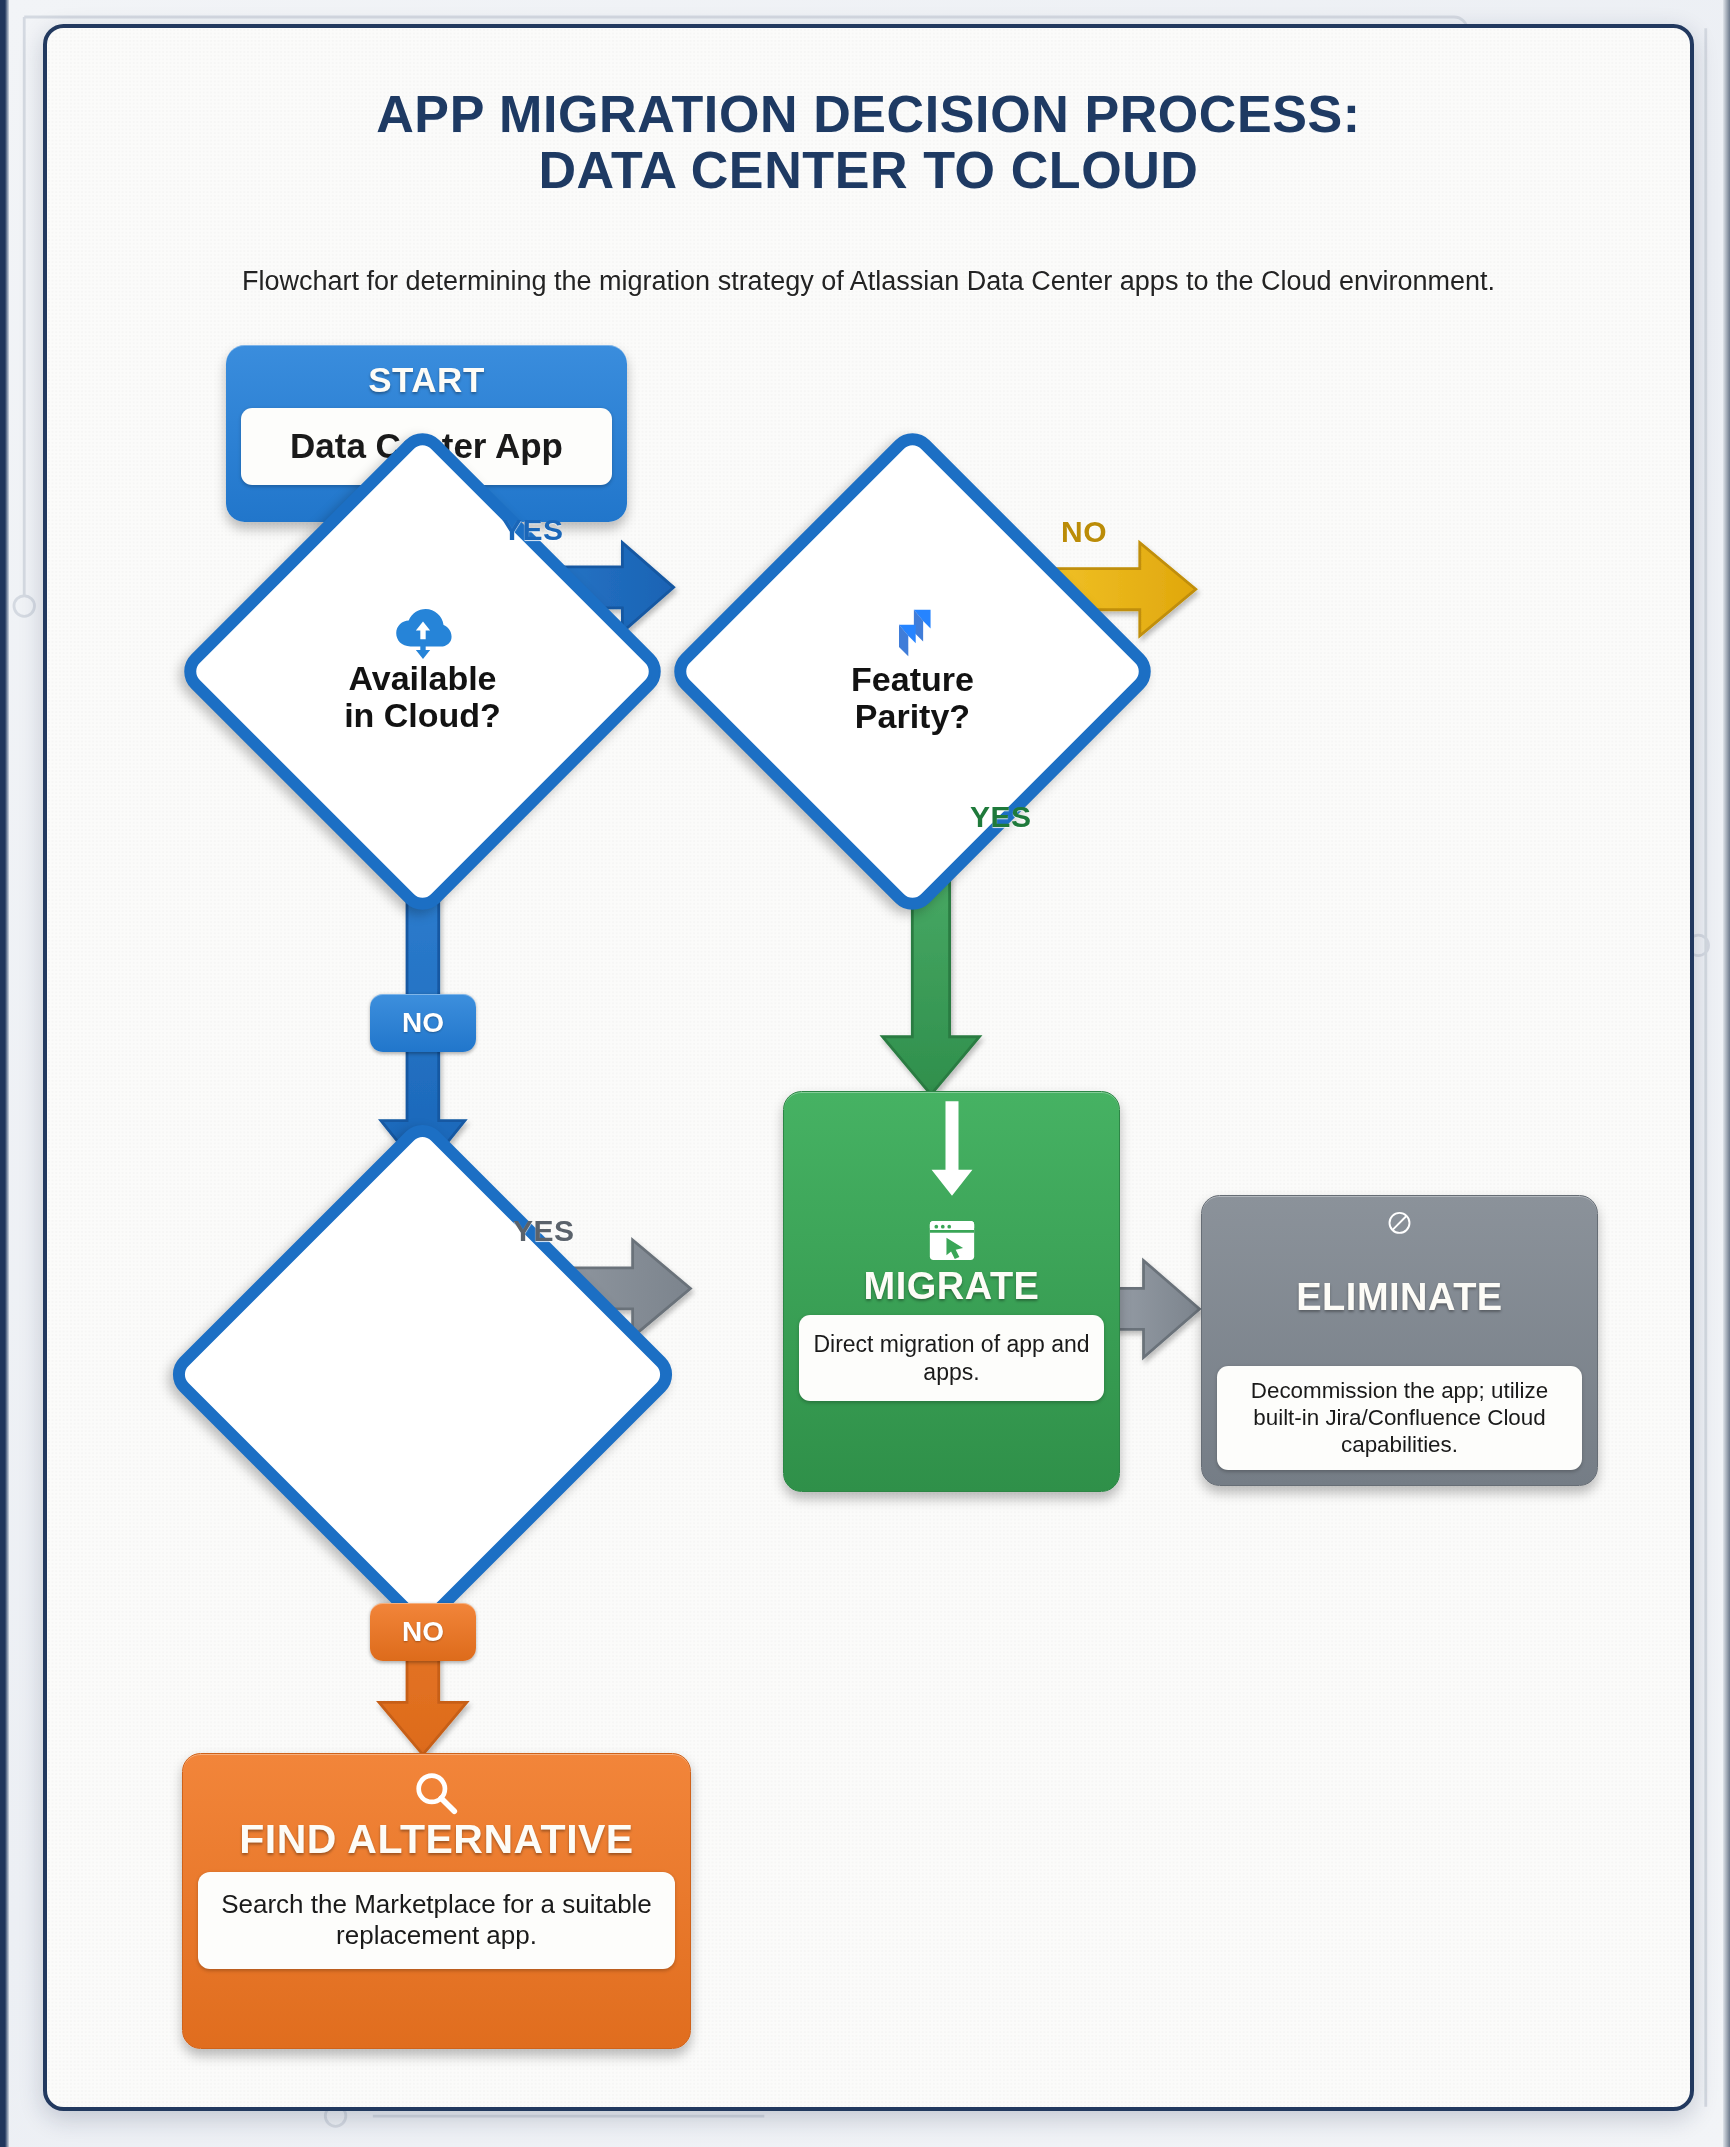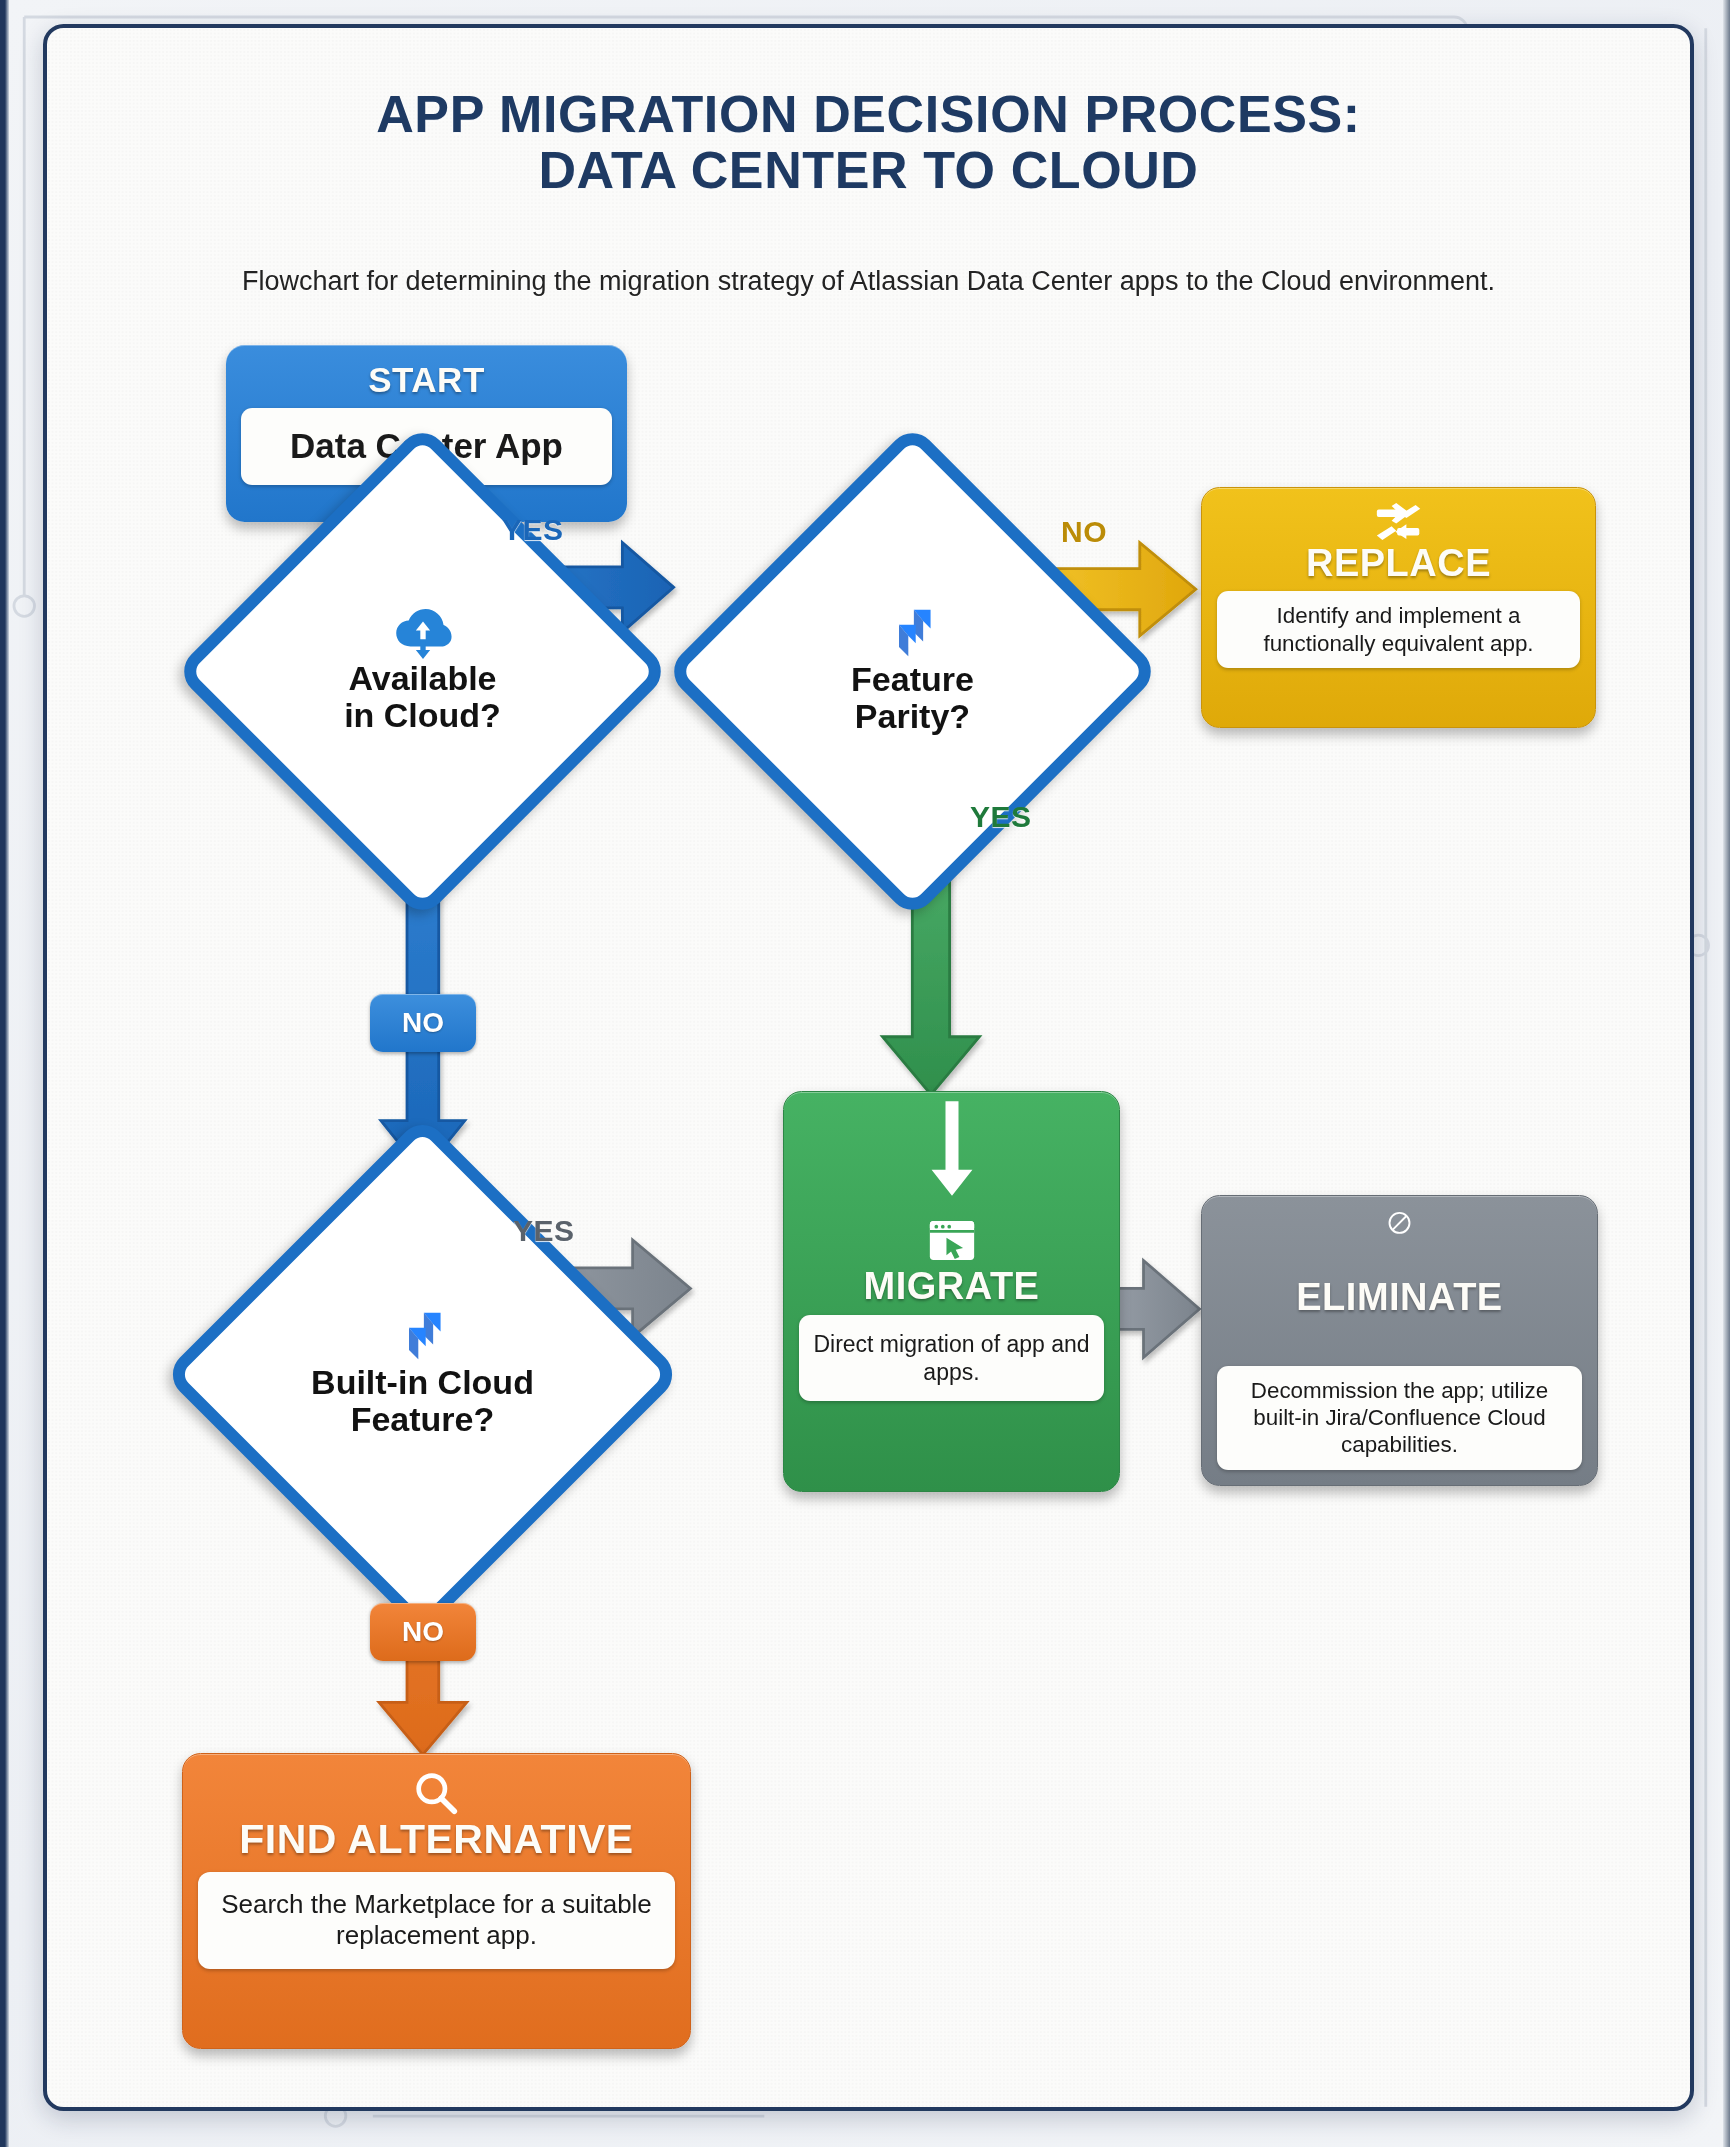--- a/index.html
+++ b/index.html
@@ -253,46 +253,22 @@
             <path d="M14 18 L32 18 L32 38 L24 30 Z" fill="#2684ff"></path>
             <path d="M14 18 L14 42 L24 52 L24 30 Z" fill="#0052cc" opacity=".75"></path>
           </svg>
           <div style="font-size:34px;">Feature</div>
           <div style="font-size:34px;margin-top:-1.9px;">Parity?</div>
         </div>
       </div>
 
       <div class="diamond" style="left:192px;top:1163px;width:367px;height:367px;">
         <div class="dwrap"></div>
-        <div class="dinner">
-          <svg width="52" height="52" viewBox="0 0 56 56">
-            <path d="M30 2 L48 2 L48 22 L40 14 Z" fill="#2684ff"></path>
-            <path d="M30 2 L30 26 L40 36 L40 14 Z" fill="#0052cc" opacity=".75"></path>
-            <path d="M14 18 L32 18 L32 38 L24 30 Z" fill="#2684ff"></path>
-            <path d="M14 18 L14 42 L24 52 L24 30 Z" fill="#0052cc" opacity=".75"></path>
-          </svg>
-          <div style="font-size:34px;">Built-in Cloud</div>
-          <div style="font-size:34px;margin-top:-1.9px;">Feature?</div>
-        </div>
-      </div>
-
-      <div class="node card-node" style="left:1154px;top:459px;width:395px;height:241px;
-                  background:linear-gradient(180deg,#f1c21b 0%,#dfa909 100%);
-                  border:1.9px solid #c9930a;">
-        <svg class="card-icon" width="48" height="39" viewBox="0 0 52 42" style="margin-top:3.7px;">
-          <path d="M2 11 H26 L18 3 L23 0 L38 11 L23 22 L18 19 L26 11" fill="#ffffff"></path>
-          <rect x="2" y="7" width="24" height="8" rx="2" fill="#ffffff"></rect>
-          <path d="M28 12 L44 2 L49 6 L34 16 Z" fill="#ffffff"></path>
-          <rect x="24" y="27" width="24" height="8" rx="2" fill="#ffffff"></rect>
-          <path d="M22 31 L34 23 L34 39 Z" fill="#ffffff"></path>
-          <path d="M2 35 L18 25 L23 30 L8 40 Z" fill="#ffffff"></path>
-        </svg>
-        <div class="card-title" style="font-size:38px;margin:1.9px 0 9.3px 0;">REPLACE</div>
-        <div class="card-body" style="font-size:22.4px;padding:11.2px 11.2px;">Identify and implement a functionally equivalent app.</div>
-      </div>
+      </div>
+
 
       <div class="node card-node" style="left:736px;top:1063px;width:337px;height:401px;
                   background:linear-gradient(180deg,#46b263 0%,#2f9049 100%);
                   border:1.9px solid #2d8646;padding-top:7.5px;">
         <svg width="52" height="121" viewBox="0 0 56 130" style="margin-top:1.9px;">
           <path d="M21 0 H35 V74 H50 L28 102 L6 74 H21 Z" fill="#ffffff"></path>
         </svg>
         <svg width="48" height="43" viewBox="0 0 52 46" style="margin-top:-3.7px;">
           <rect x="2" y="2" width="48" height="42" rx="4" fill="#ffffff"></rect>
           <rect x="2" y="2" width="48" height="11" rx="4" fill="#ffffff"></rect>

